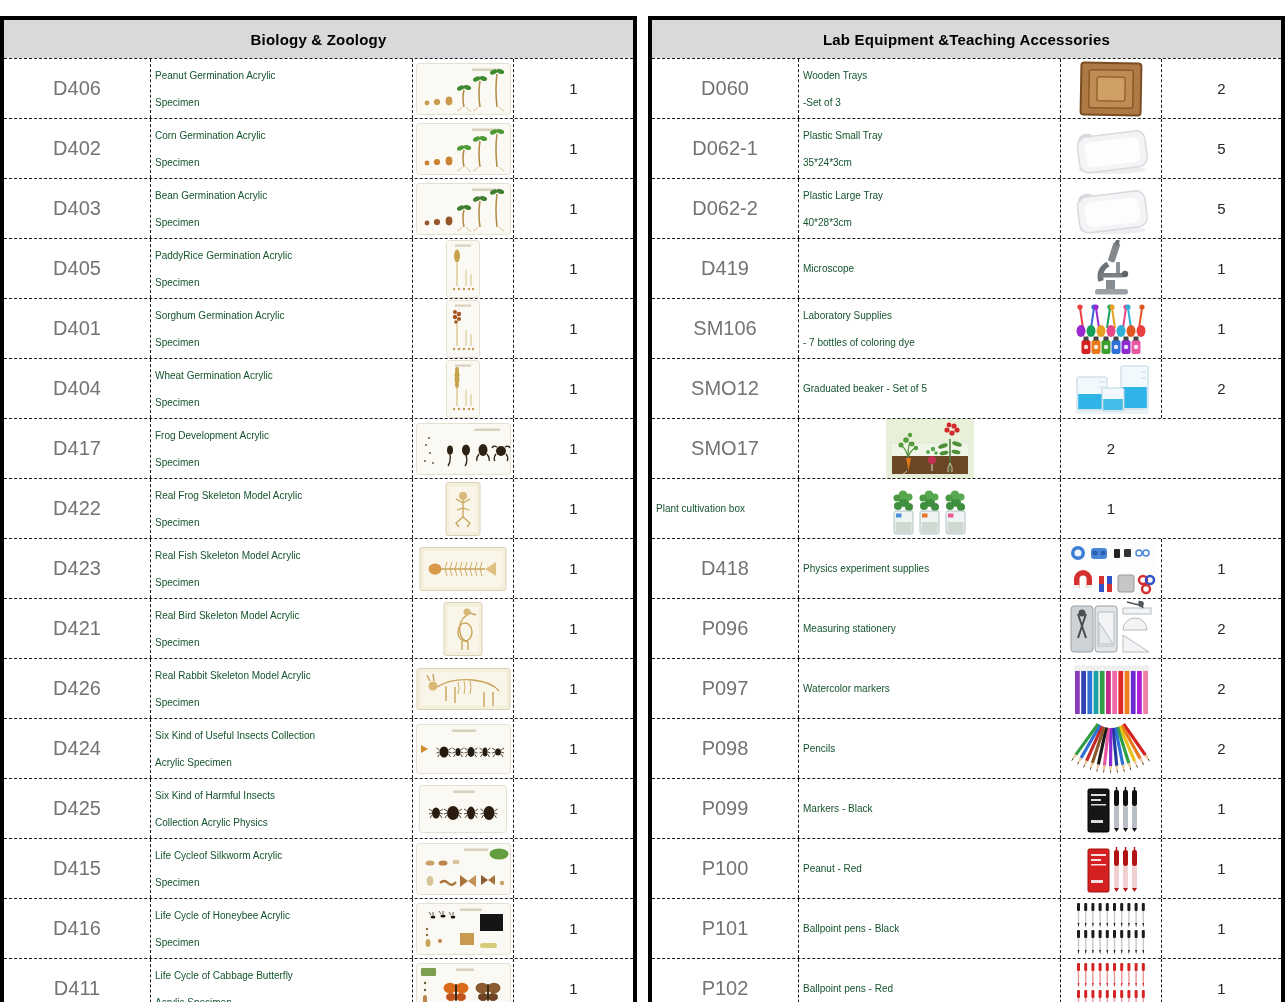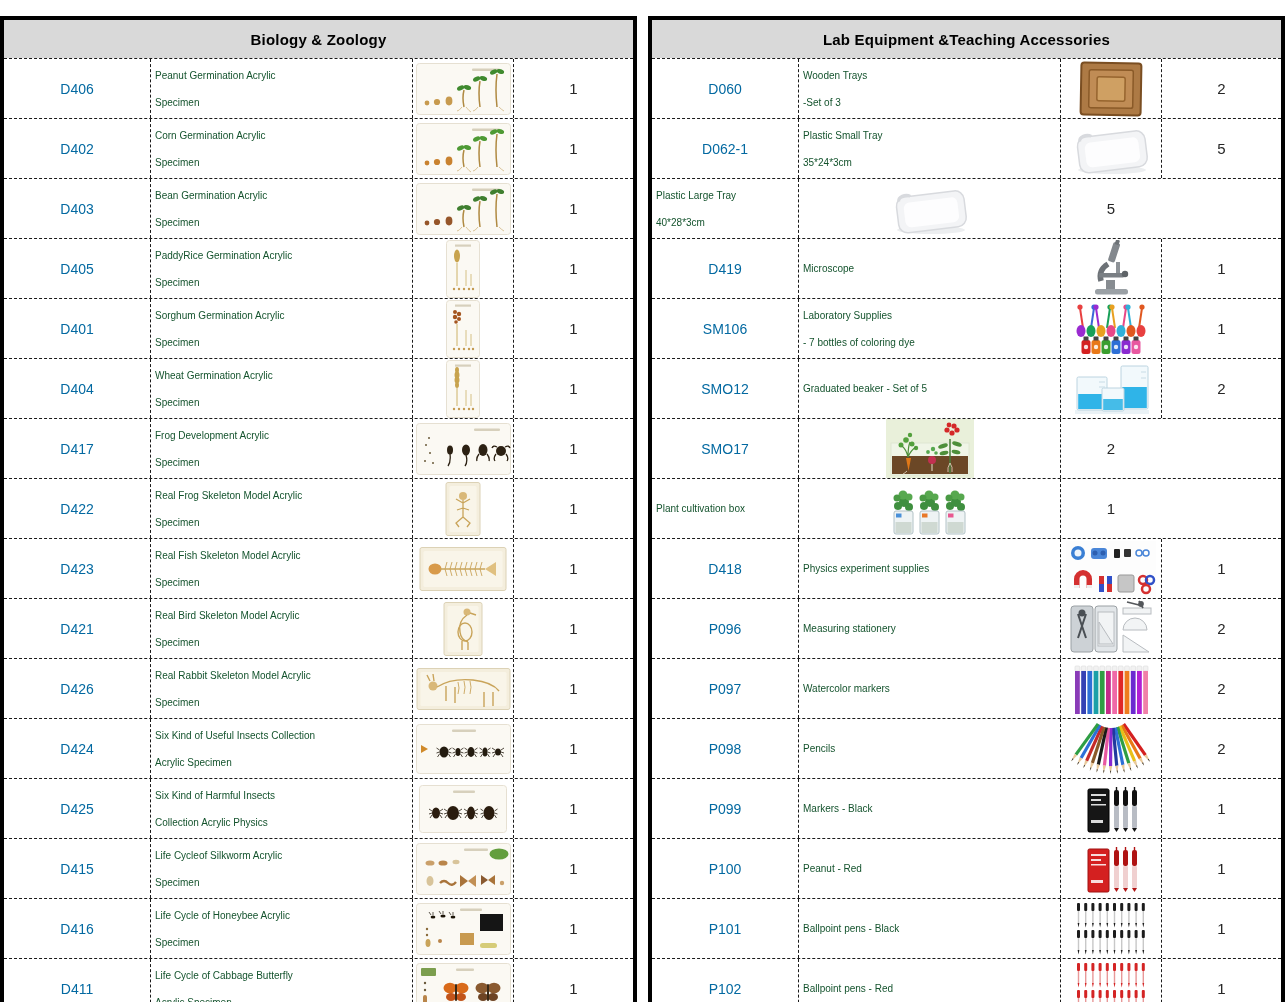--- a/index.html
+++ b/index.html
@@ -6,21 +6,21 @@
   .page{position:relative;width:1285px;height:1002px;background:#fff;
         font-family:"Liberation Sans",sans-serif;color:#222;overflow:hidden;}
   .panel{position:absolute;top:16px;height:1002px;width:637px;border:4px solid #000000;
          box-sizing:border-box;background:#fff;}
   .panel-title{height:38px;background:#d9d9d9;display:flex;align-items:center;justify-content:center;
          font-weight:bold;font-size:15px;letter-spacing:.2px;color:#000;}
   .row{display:grid;grid-template-columns:146px 262px 101px auto;height:60px;
        border-top:1.5px dashed #1a1a1a;box-sizing:border-box;}
   .cell{display:flex;align-items:center;box-sizing:border-box;min-width:0;overflow:hidden;}
   .cell + .cell{border-left:1.5px dashed #1a1a1a;}
-  .code{justify-content:center;font-size:14px;color:#0369a1;}
+  .code{justify-content:center;font-size:20px;color:#737373;}
   .desc{font-size:10px;color:#14532d;line-height:27px;white-space:pre-line;
         padding:2px 2px 2px 4px;justify-content:flex-start;}
   .img{justify-content:center;}
   .qty{justify-content:center;font-size:15px;color:#262626;}
   .photo{display:block;line-height:0;}
   .photo svg{display:block;}
 </style>
 </head>
 <body>
 
@@ -478,20 +478,21 @@
    <rect x="10" y="12" width="68" height="36" rx="9" fill="#f3f4f6" stroke="#d8dade" stroke-width="1.5"></rect>
    <rect x="17" y="18" width="54" height="25" rx="6" fill="#fdfdfe"></rect>
    <path d="M13 16 a7 5 0 0 1 12 -4" fill="none" stroke="#d8dade" stroke-width="3"></path>
                 </g>
               </svg>
             </span>
           </div>
           <div class="cell qty">5</div>
         </div>
         <div class="row">
+          <div class="cell code">D062-2</div>
           <div class="cell desc">Plastic Large Tray
 40*28*3cm</div>
           <div class="cell img">
             <span class="photo">
               <svg width="86" height="54" viewBox="0 0 86 54">
                 <ellipse cx="44" cy="48" rx="34" ry="4" fill="#eceef0"></ellipse>
    <g transform="rotate(-7 43 27)">
    <rect x="10" y="12" width="68" height="36" rx="9" fill="#f3f4f6" stroke="#d8dade" stroke-width="1.5"></rect>
    <rect x="17" y="18" width="54" height="25" rx="6" fill="#fdfdfe"></rect>
    <path d="M13 16 a7 5 0 0 1 12 -4" fill="none" stroke="#d8dade" stroke-width="3"></path>

